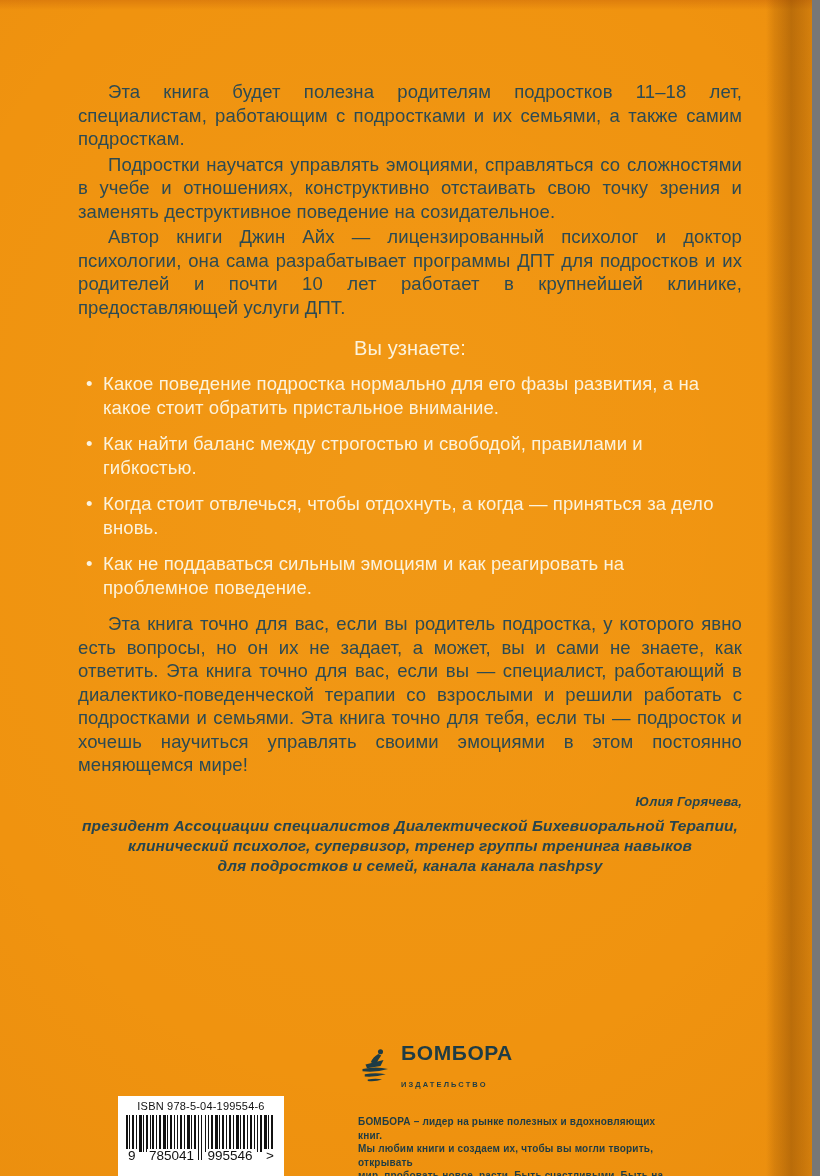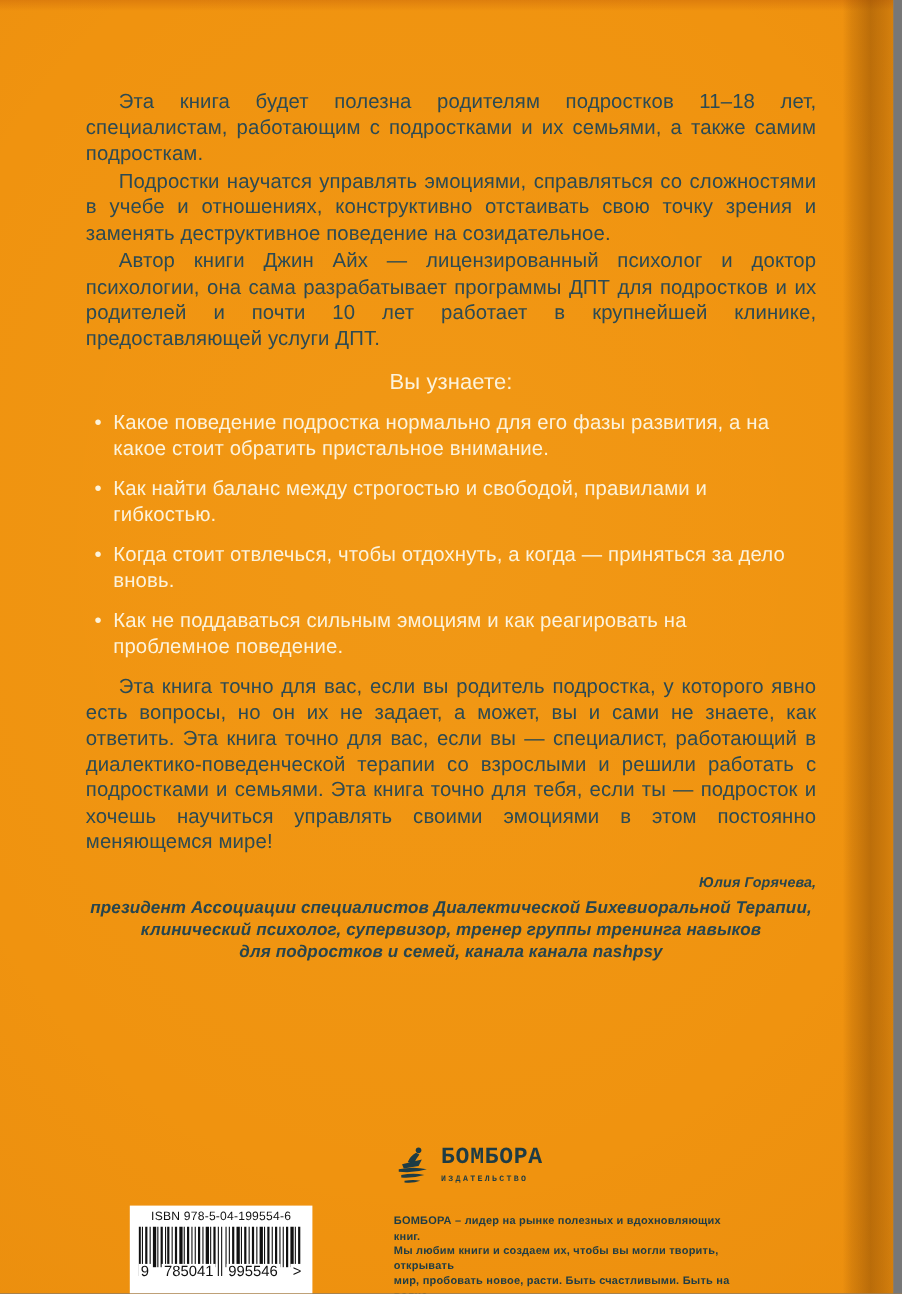--- a/index.html
+++ b/index.html
@@ -48,23 +48,23 @@
   .barcode .isbn{font-size:11px;text-align:center;letter-spacing:0.2px;line-height:13px;}
   .barcode .bars{display:block;margin:2px auto 0 auto;}
   .barcode .digits{
     display:flex;justify-content:space-between;align-items:flex-end;
     font-size:13.5px;line-height:14px;margin-top:-12px;position:relative;
   }
   .barcode .digits span{background:#FFFFFF;padding:0 2px;}
 
   
   .publisher{position:absolute;left:358px;top:1042px;width:310px;color:#1E3C45;}
-  .logo-row{display:flex;align-items:center;gap:7px;font-family:Liberation Mono, monospace;}
+  .logo-row{display:flex;align-items:center;gap:7px;}
   .logo-name{font-size:21px;font-weight:bold;letter-spacing:0.6px;line-height:21px;}
-  .logo-sub{font-size:7.5px;font-weight:bold;letter-spacing:2.1px;line-height:9px;margin-top:6px;}
+  .logo-sub{font-size:7.5px;font-weight:bold;letter-spacing:2.1px;line-height:9px;margin-top:17px;}
   .pub-desc{margin-top:26px;font-size:10px;line-height:13.5px;font-weight:bold;letter-spacing:0.2px;}
   .icon{display:inline-flex;}
 </style>
 </head>
 <body>
 
 <div class="page">
   <div class="edge-top"></div>
 
   <div class="content">

